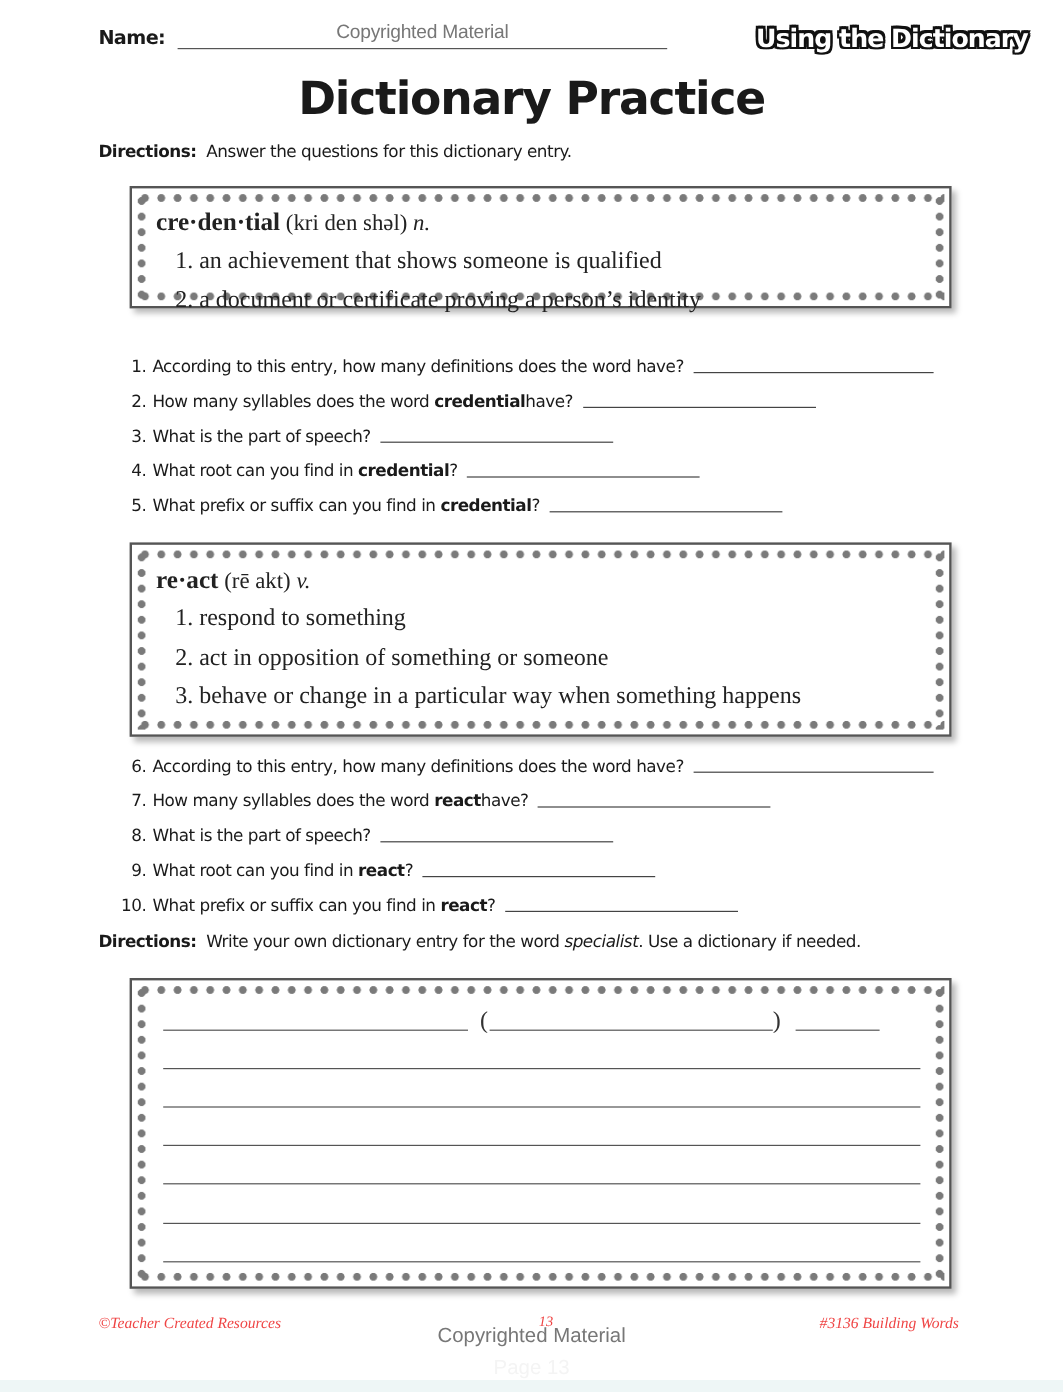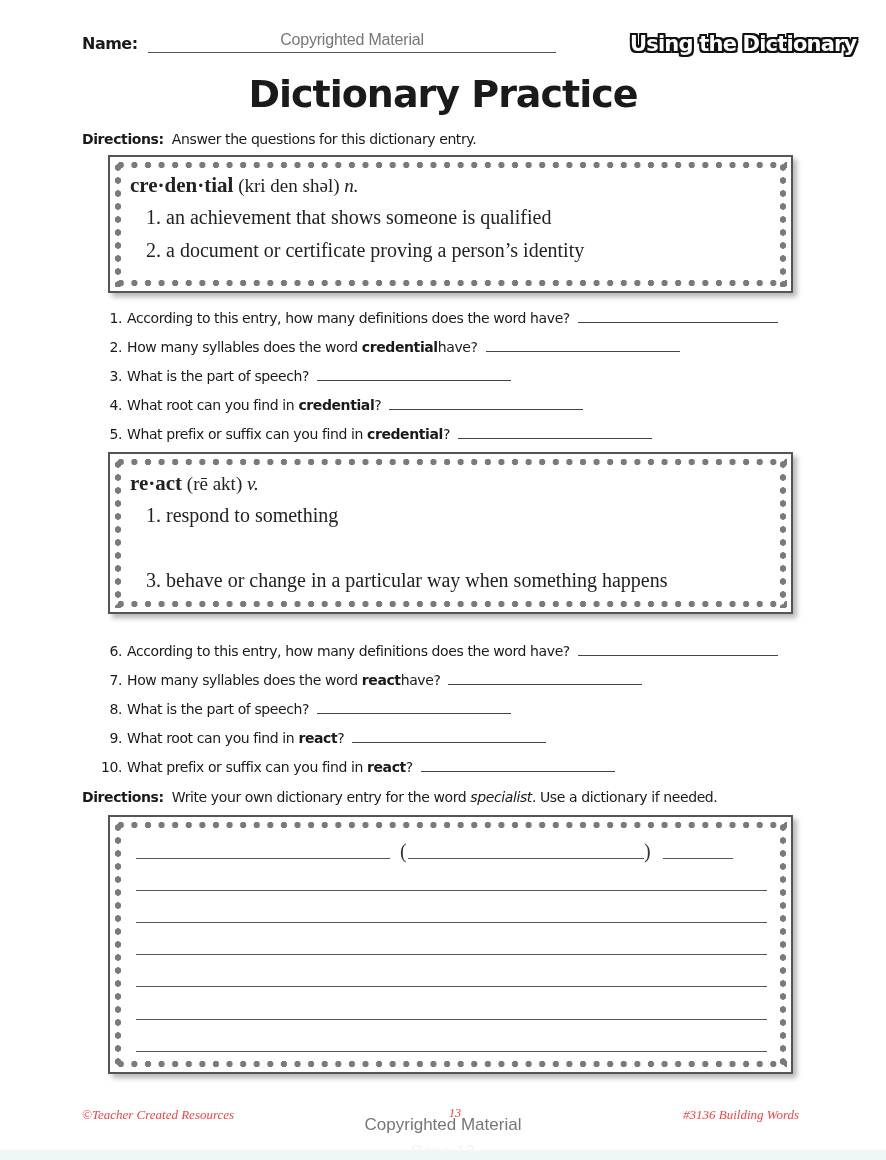--- a/index.html
+++ b/index.html
@@ -2,21 +2,21 @@
 <html><head>
 <meta charset="utf-8">
 <style>
   html, body { margin: 0; padding: 0; }
   body {
     width: 886px; height: 1160px; position: relative; overflow: hidden;
     background: #ffffff; color: #1a1a1a;
     font-family: "DejaVu Sans", sans-serif;
   }
   .bottom-band { position: absolute; left: 0; right: 0; top: 1150px; height: 10px; background: #eef6f6; }
-  .abs { position: absolute; margin-top: 12px; }
+  .abs { position: absolute; }
 
   
   .name-label { left: 82px; top: 22px; font-weight: bold; font-size: 16px; letter-spacing: -0.5px; }
   .name-line { left: 148px; top: 40px; width: 408px; border-bottom: 1px solid #555; }
   .copyright-top { left: 148px; width: 408px; top: 19px; text-align: center; color: #777; font-size: 16px;
     font-family: "Liberation Sans", sans-serif; letter-spacing: -0.2px; }
   .section-badge { left: 630px; top: 20px; font-family: "DejaVu Sans", sans-serif; font-weight: bold; font-size: 21px;
     color: #fff; letter-spacing: -0.8px;
     text-shadow: -2px -2px 0 #111, 2px -2px 0 #111, -2px 2px 0 #111, 2px 2px 0 #111, 0 2px 0 #111, 0 -2px 0 #111, 2px 0 0 #111, -2px 0 0 #111; }
   .page-title { left: 0; right: 0; top: 60px; text-align: center; font-weight: bold; font-size: 38px;
@@ -67,21 +67,21 @@
 <div class="abs name-line"></div>
 <div class="abs copyright-top">Copyrighted Material</div>
 <div class="abs section-badge">Using the Dictionary</div>
 <div class="abs page-title">Dictionary Practice</div>
 
 <div class="abs directions" style="top:119px;">
   <b>Directions:</b>&nbsp;
   <span>Answer the questions for this dictionary entry.</span>
 </div>
 
-<div class="dbox" style="top:155px; height:138px;">
+<div class="dbox" style="top:155px; height:102px;">
   <div class="dots"></div>
   <div class="entry entry-head" style="top:16px;">
     <span class="hw">cre·den·tial</span>
     <span>(kri den shəl)</span>
     <span class="pos">n.</span>
   </div>
   <div class="entry def" style="top:49px;">1. an achievement that shows someone is qualified</div>
   <div class="entry def" style="top:82px;">2. a document or certificate proving a person’s identity</div>
 </div>
 
@@ -112,20 +112,21 @@
 </div>
 
 <div class="dbox" style="top:452px; height:162px;">
   <div class="dots"></div>
   <div class="entry entry-head" style="top:17px;">
     <span class="hw">re·act</span>
     <span>(rē akt)</span>
     <span class="pos">v.</span>
   </div>
   <div class="entry def" style="top:50px;">1. respond to something</div>
+  <div class="entry def" style="top:83px;">2. act in opposition of something or someone</div>
   <div class="entry def" style="top:115px;">3. behave or change in a particular way when something happens</div>
 </div>
 
 <div class="abs q" style="top:631px;">
   <span class="num">6.</span>
   <span>According to this entry, how many definitions does the word have?</span>
   <span class="blank" style="width:200px;"></span>
 </div>
 <div class="abs q" style="top:660px;">
   <span class="num">7.</span>

